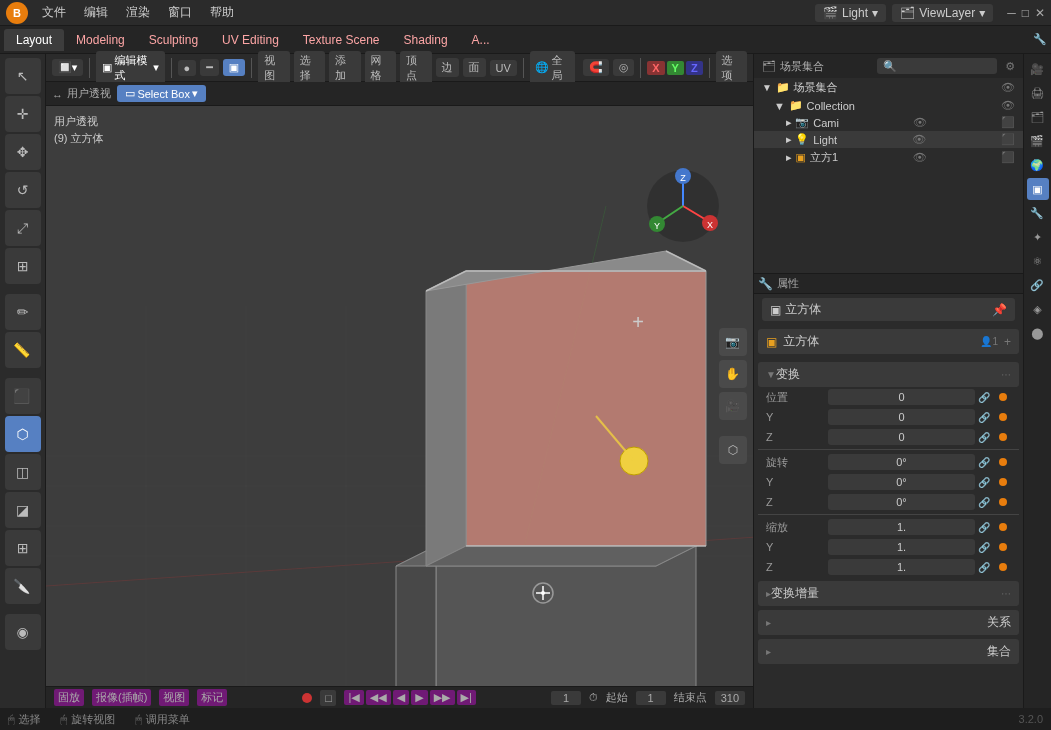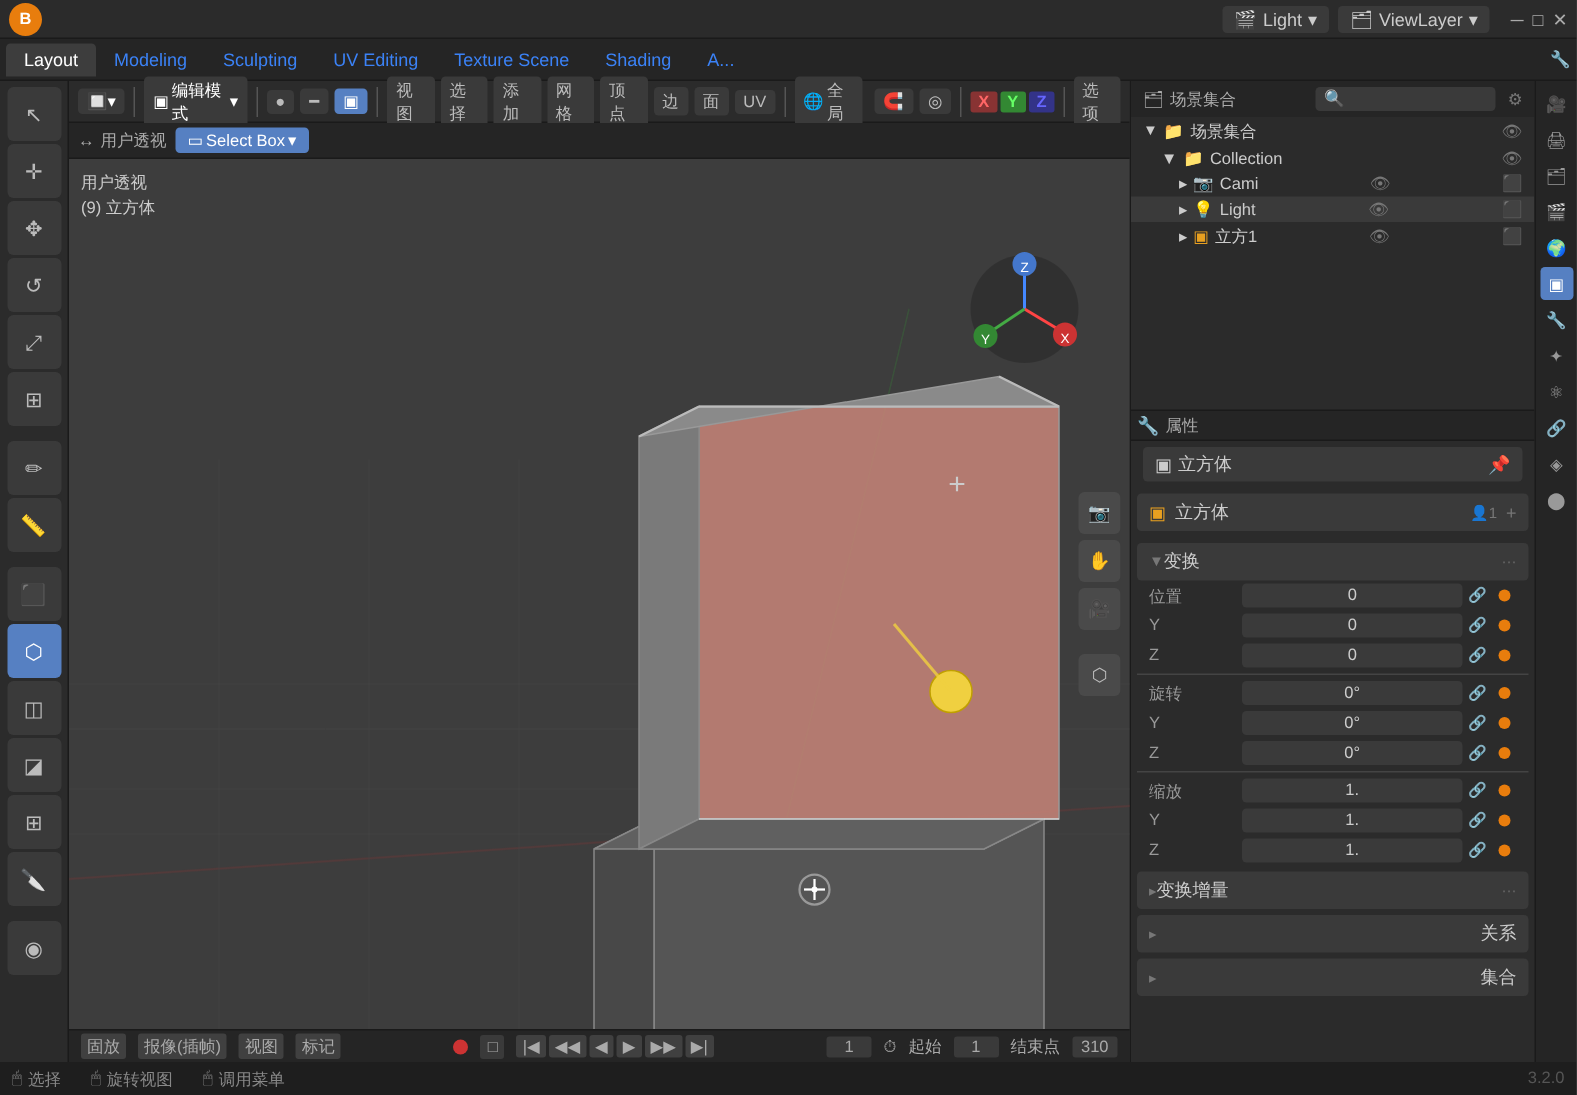--- a/index.html
+++ b/index.html
@@ -6,21 +6,21 @@
     body { background: #3d3d3d; color: #ccc; font-family: 'Segoe UI', sans-serif; font-size: 12px; overflow: hidden; width: 1051px; height: 730px; }
 
     
     #top-bar { display: flex; align-items: center; background: #2b2b2b; height: 26px; padding: 0 6px; gap: 6px; border-bottom: 1px solid #1a1a1a; }
     #top-bar .logo { width: 22px; height: 22px; background: #e87d0d; border-radius: 50%; display: flex; align-items: center; justify-content: center; color: white; font-weight: bold; font-size: 11px; }
     #top-bar .menu-items { display: flex; gap: 2px; }
     #top-bar .menu-item { padding: 2px 8px; color: #ccc; cursor: pointer; border-radius: 3px; font-size: 12px; }
 
     
     #workspace-tabs { display: flex; align-items: center; background: #252525; height: 28px; border-bottom: 1px solid #1a1a1a; padding: 0 4px; }
-    .ws-tab { padding: 4px 12px; color: #3b82f6; cursor: pointer; font-size: 12px; border-radius: 3px 3px 0 0; }
+    .ws-tab { padding: 4px 12px; color: #fca5a5; cursor: pointer; font-size: 12px; border-radius: 3px 3px 0 0; }
     .ws-tab.active { background: #3d3d3d; color: #fff; }
 
     
     #main { display: flex; height: calc(730px - 26px - 28px - 22px); }
 
     
     #left-toolbar { width: 46px; background: #2b2b2b; display: flex; flex-direction: column; align-items: center; padding: 4px 0; gap: 2px; border-right: 1px solid #1a1a1a; }
     .tool-btn { width: 36px; height: 36px; background: #3a3a3a; border-radius: 4px; display: flex; align-items: center; justify-content: center; cursor: pointer; color: #bbb; font-size: 14px; }
     .tool-btn.active { background: #5680c2; color: #fff; }
 
@@ -67,21 +67,21 @@
     .object-name-bar .obj-icon { color: #e8a020; }
     .pinned-header { display: flex; align-items: center; justify-content: space-between; padding: 4px 8px; }
 
     
     #prop-sidebar { width: 28px; background: #252525; display: flex; flex-direction: column; align-items: center; padding: 4px 0; gap: 2px; border-left: 1px solid #1a1a1a; }
     .ps-btn { width: 22px; height: 22px; display: flex; align-items: center; justify-content: center; cursor: pointer; color: #999; font-size: 11px; border-radius: 3px; }
     .ps-btn.active { background: #5680c2; color: #fff; }
 
     
     #timeline { height: 22px; background: #252525; display: flex; align-items: center; padding: 0 8px; gap: 8px; border-top: 1px solid #1a1a1a; font-size: 11px; color: #aaa; }
-    .tl-btn { padding: 1px 4px; background: #404040; border-radius: 2px; cursor: pointer; }
+    .tl-btn { padding: 1px 4px; background: #701a75; border-radius: 2px; cursor: pointer; }
     .tl-val { background: #3a3a3a; padding: 1px 6px; border-radius: 2px; min-width: 30px; text-align: center; cursor: pointer; }
 
     
     #status-bar { height: 22px; background: #1e1e1e; display: flex; align-items: center; padding: 0 8px; gap: 20px; font-size: 11px; color: #888; }
     .status-item { display: flex; align-items: center; gap: 4px; }
 
     
     .xyz-btns { display: flex; gap: 2px; }
     .xyz-btn { padding: 1px 5px; border-radius: 2px; cursor: pointer; font-size: 11px; font-weight: bold; }
     .xyz-x { background: #883333; color: #ff6666; }
@@ -100,20 +100,27 @@
 
     .collapse-arrow { color: #777; font-size: 10px; }
 
     .section-divider { height: 1px; background: #444; margin: 2px 0; }
   </style>
 </head>
 <body>
 
 <div id="top-bar">
   <div class="logo">B</div>
+  <div class="menu-items">
+    <div class="menu-item">文件</div>
+    <div class="menu-item">编辑</div>
+    <div class="menu-item">渲染</div>
+    <div class="menu-item">窗口</div>
+    <div class="menu-item">帮助</div>
+  </div>
   <div style="flex:1"></div>
 
   <div style="display:flex;align-items:center;gap:4px;background:#3a3a3a;padding:2px 8px;border-radius:3px;">
     <span>🎬</span>
     <span>Light</span>
     <span>▾</span>
   </div>
   <div style="display:flex;align-items:center;gap:4px;background:#3a3a3a;padding:2px 8px;border-radius:3px;">
     <span>🗂</span>
     <span>ViewLayer</span>

